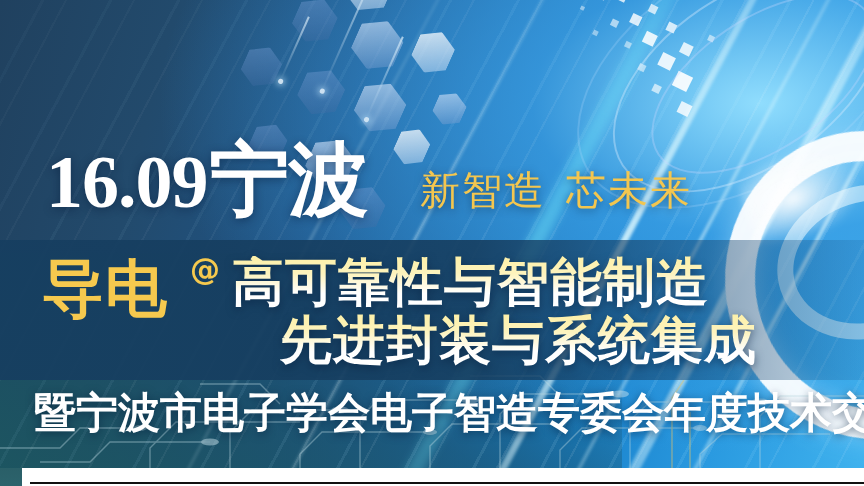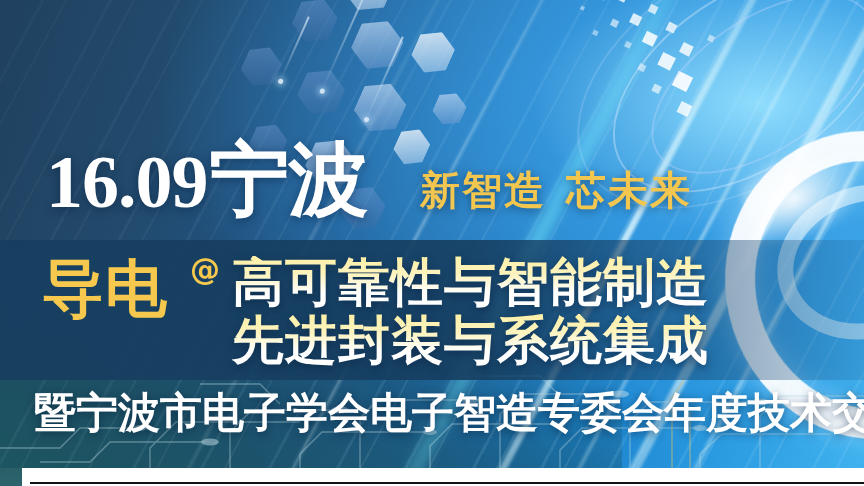--- a/index.html
+++ b/index.html
@@ -104,42 +104,42 @@
 
   #date-city{left:46px;top:140px;
       font-family:"Liberation Serif","DejaVu Serif",serif;
       font-weight:700;font-size:74px;line-height:1;color:#ffffff;
       letter-spacing:-1px;
       text-shadow:0 2px 10px rgba(0,20,50,.45);}
   #date-city .city{font-size:80px;margin-left:2px;}
 
   #slogan{left:420px;top:170px;
       font-family:"DejaVu Sans","Liberation Sans",sans-serif;
-      font-weight:700;font-size:40px;line-height:1;color:#f3c64f;
+      font-weight:400;font-size:40px;line-height:1;color:#f3c64f;
       letter-spacing:2px;
       text-shadow:0 2px 8px rgba(0,25,55,.5);}
   #slogan .gap{display:inline-block;width:20px;}
 
   #brand{left:42px;top:258px;
       font-family:"DejaVu Sans","Liberation Sans",sans-serif;
       font-weight:700;font-size:62px;line-height:1;color:#f6c94e;
       letter-spacing:1px;}
   #brand-at{position:absolute;left:190px;top:252px;z-index:41;
       font-family:"DejaVu Sans","Liberation Sans",sans-serif;
       font-weight:700;font-size:30px;color:#f6c94e;}
 
   .maintitle{left:232px;
       font-family:"DejaVu Sans","Liberation Sans",sans-serif;
       font-weight:700;font-size:52px;line-height:1;letter-spacing:1px;
       background:linear-gradient(180deg,#fdf0a8 0%,#fdf3bd 34%,#ffffff 72%,#ffffff 100%);
       -webkit-background-clip:text;background-clip:text;
       -webkit-text-fill-color:transparent;color:transparent;
       filter:drop-shadow(0 3px 4px rgba(5,30,60,.55));}
   #main-line1{top:256px;}
-  #main-line2{top:314px;}
+  #main-line2{top:314px;margin-left:48px;}
 
   #right-slogan{left:718px;top:292px;
       font-family:"DejaVu Sans","Liberation Sans",sans-serif;
       font-weight:700;font-size:46px;line-height:1;color:#f6c94e;
       letter-spacing:1px;
       text-shadow:0 2px 8px rgba(0,25,55,.45);}
 
   #subtitle{left:34px;top:392px;
       font-family:"DejaVu Sans","Liberation Sans",sans-serif;
       font-weight:700;font-size:42px;line-height:1;color:#ffffff;

